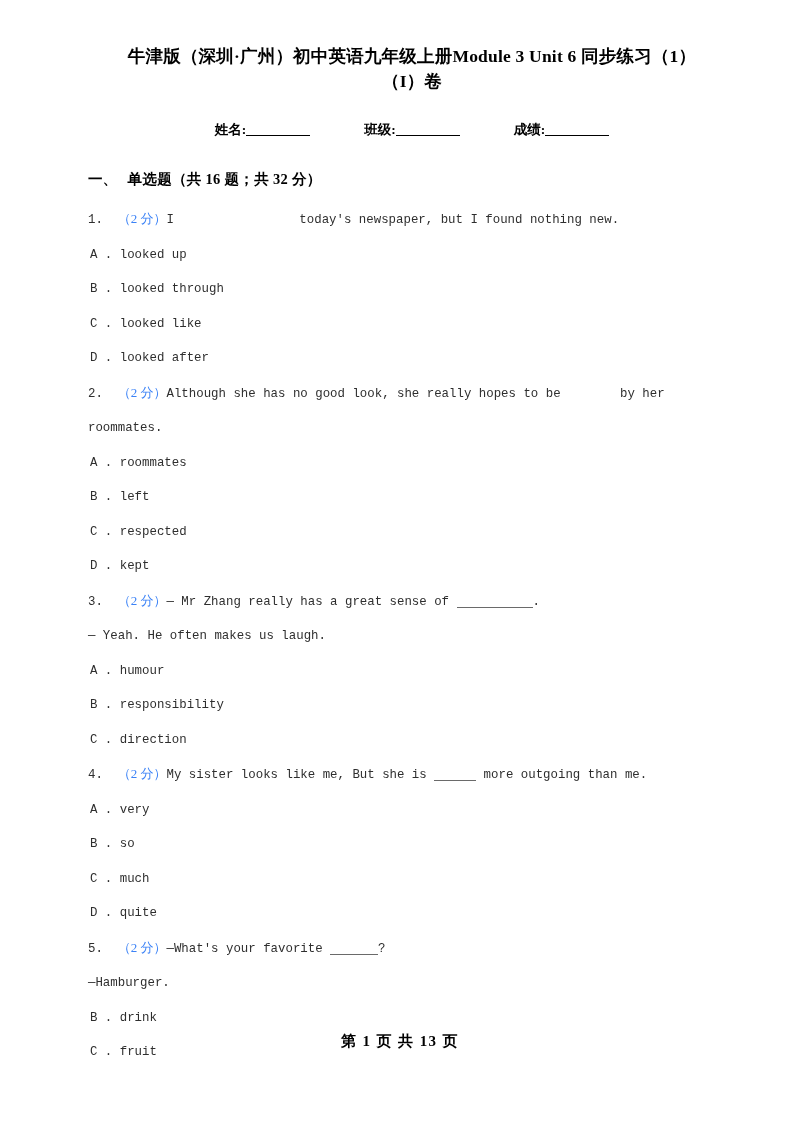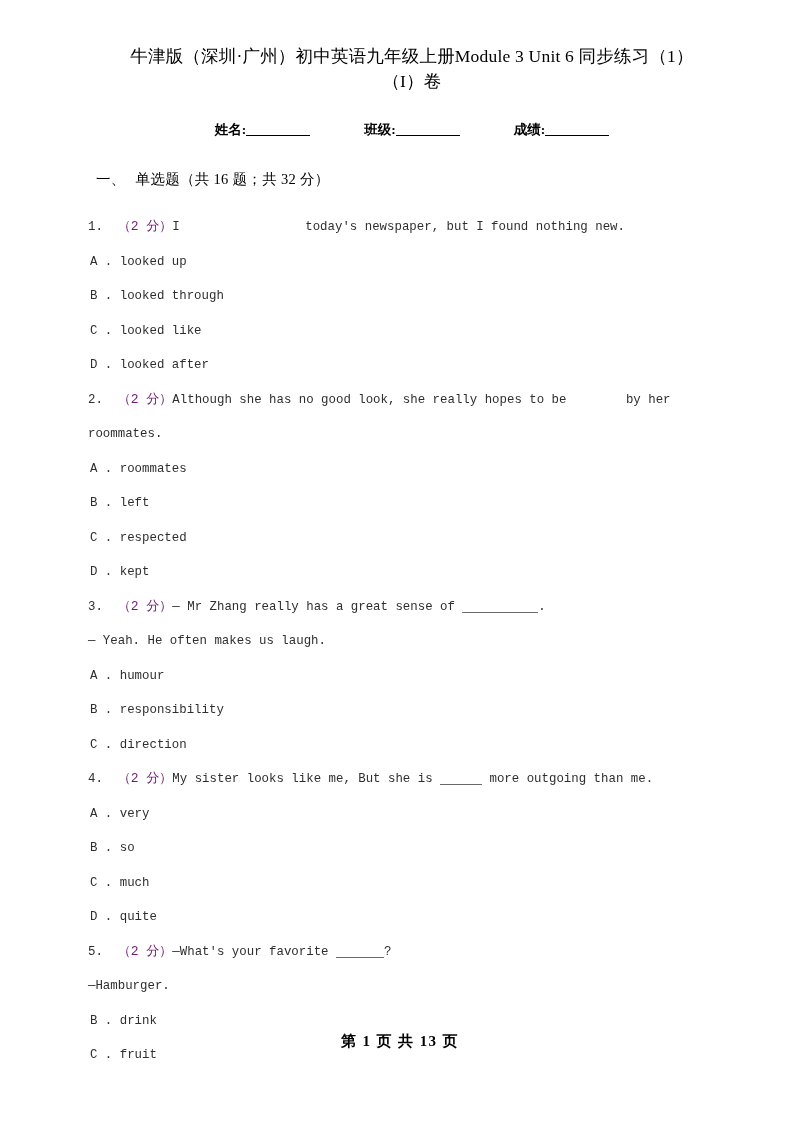--- a/index.html
+++ b/index.html
@@ -28,21 +28,21 @@
     top: 0;
     width: 648px;
   }
 
   
   .doc-title {
     margin: 0;
     padding-top: 44px;
     font-family: "Liberation Serif", "DejaVu Serif", serif;
     font-size: 17.5px;
-    font-weight: 400;
+    font-weight: 700;
     line-height: 25px;
     text-align: center;
     letter-spacing: 0.2px;
     color: #000000;
   }
   .doc-title .title-line-2 {
     display: block;
   }
 
   
@@ -64,24 +64,24 @@
   }
   .student-info .field .blank-line {
     display: inline-block;
     width: 64px;
     border-bottom: 1.3px solid #000;
     vertical-align: -2px;
   }
 
   
   .section-heading {
-    margin: 8px;
+    margin: 0;
     padding-top: 16px;
     font-size: 14.5px;
-    font-weight: 400;
+    font-weight: 700;
     line-height: 22px;
     color: #000000;
     letter-spacing: 0.3px;
   }
   .section-heading .sec-num {
     margin-right: 10px;
   }
 
   
   .questions {
@@ -99,23 +99,23 @@
     color: #2e2e2e;
     white-space: pre-wrap;
     margin: 0;
     letter-spacing: 0px;
   }
   .q-line .q-index {
     color: #2e2e2e;
   }
   .q-line .q-marks,
   .q-contline .q-marks {
-    font-family: Liberation Mono, monospace;
+    font-family: Liberation Serif, serif;
     font-size: 13px;
-    color: #701a75;
+    color: #3b82f6;
   }
   .q-option {
     padding-left: 2px;
   }
   .opt-letter {
     display: inline-block;
   }
   
   .blank-u {
     display: inline-block;

